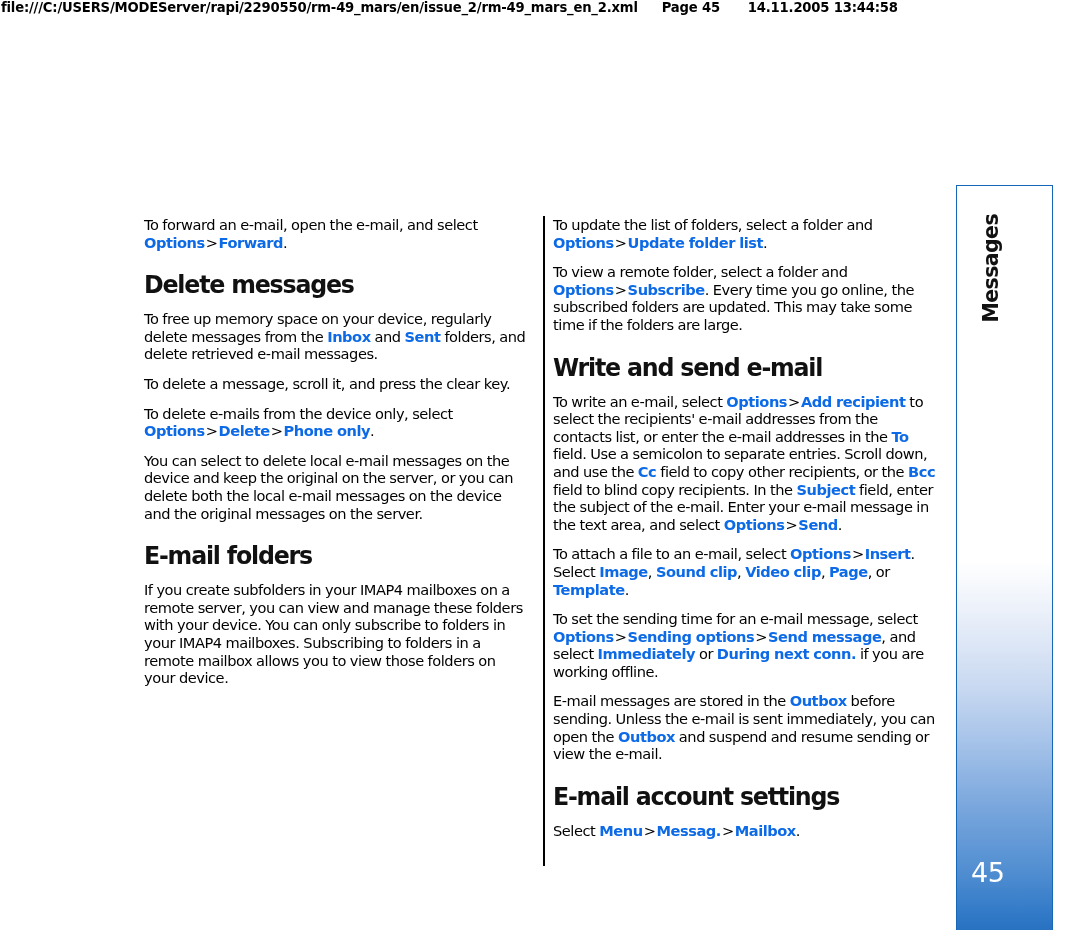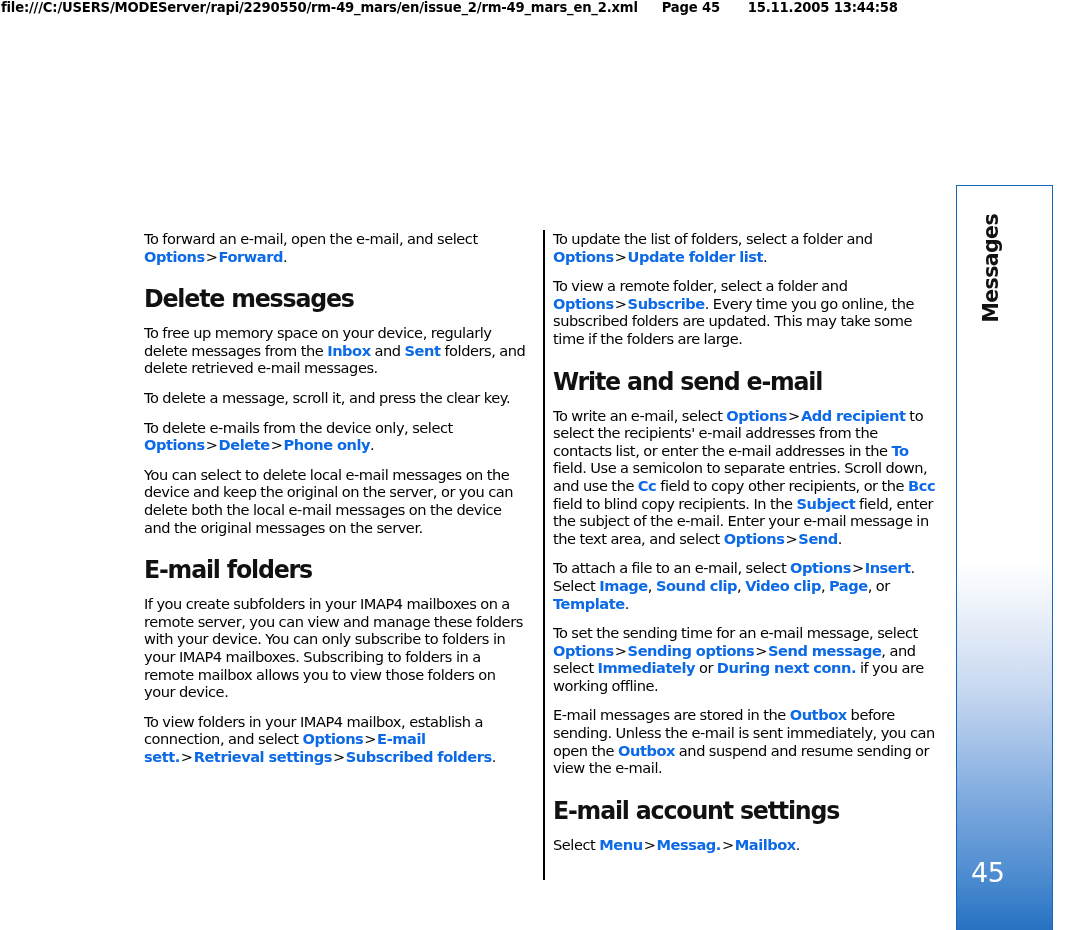--- a/index.html
+++ b/index.html
@@ -25,21 +25,21 @@
     color: #000;
     letter-spacing: -0.2px;
   }
   #print-header .url { margin-left: 1px; }
   #print-header .pageno { margin-left: 24px; }
   #print-header .stamp { margin-left: 28px; }
 
   
   #page-body {
     position: absolute;
-    top: 185px; left: 0;
+    top: 171px; left: 0;
     width: 870px; height: 745px;
   }
 
   .column {
     position: absolute;
     top: 45px;
     width: 386px;
     color: #000;
   }
   #col-left  { left: 144px; }
@@ -119,37 +119,36 @@
     letter-spacing: -0.5px;
     margin-top: 7px;
   }
 </style>
 </head>
 <body>
 
 <div id="print-header">
   <span class="url">file:///C:/USERS/MODEServer/rapi/2290550/rm-49_mars/en/issue_2/rm-49_mars_en_2.xml</span>
   <span class="pageno">Page 45</span>
-  <span class="stamp">15.11.2005 13:44:58</span>
+  <span class="stamp">14.11.2005 13:44:58</span>
 </div>
 
 <div id="page-body">
 
   <div id="col-divider"></div>
 
   <div class="column" id="col-left">
       <p class="para">To forward an e-mail, open the e-mail, and select <span class="ui">Options</span><span class="gt">&gt;</span><span class="ui">Forward</span>.</p>
       <h2 class="heading">Delete messages</h2>
       <p class="para">To free up memory space on your device, regularly delete messages from the <span class="ui">Inbox</span> and <span class="ui">Sent</span> folders, and delete retrieved e-mail messages.</p>
       <p class="para">To delete a message, scroll it, and press the clear key.</p>
       <p class="para">To delete e-mails from the device only, select <span class="ui">Options</span><span class="gt">&gt;</span><span class="ui">Delete</span><span class="gt">&gt;</span><span class="ui">Phone only</span>.</p>
       <p class="para">You can select to delete local e-mail messages on the device and keep the original on the server, or you can delete both the local e-mail messages on the device and the original messages on the server.</p>
       <h2 class="heading">E-mail folders</h2>
       <p class="para">If you create subfolders in your IMAP4 mailboxes on a remote server, you can view and manage these folders with your device. You can only subscribe to folders in your IMAP4 mailboxes. Subscribing to folders in a remote mailbox allows you to view those folders on your device.</p>
-      <p class="para">To view folders in your IMAP4 mailbox, establish a connection, and select <span class="ui">Options</span><span class="gt">&gt;</span><span class="ui">E-mail sett.</span><span class="gt">&gt;</span><span class="ui">Retrieval settings</span><span class="gt">&gt;</span><span class="ui">Subscribed folders</span>.</p>
     </div>
 
   <div class="column" id="col-right">
       <p class="para">To update the list of folders, select a folder and <span class="ui">Options</span><span class="gt">&gt;</span><span class="ui">Update folder list</span>.</p>
       <p class="para">To view a remote folder, select a folder and <span class="ui">Options</span><span class="gt">&gt;</span><span class="ui">Subscribe</span>. Every time you go online, the subscribed folders are updated. This may take some time if the folders are large.</p>
       <h2 class="heading">Write and send e-mail</h2>
       <p class="para">To write an e-mail, select <span class="ui">Options</span><span class="gt">&gt;</span><span class="ui">Add recipient</span> to select the recipients' e-mail addresses from the contacts list, or enter the e-mail addresses in the <span class="ui">To</span> field. Use a semicolon to separate entries. Scroll down, and use the <span class="ui">Cc</span> field to copy other recipients, or the <span class="ui">Bcc</span> field to blind copy recipients. In the <span class="ui">Subject</span> field, enter the subject of the e-mail. Enter your e-mail message in the text area, and select <span class="ui">Options</span><span class="gt">&gt;</span><span class="ui">Send</span>.</p>
       <p class="para">To attach a file to an e-mail, select <span class="ui">Options</span><span class="gt">&gt;</span><span class="ui">Insert</span>. Select <span class="ui">Image</span>, <span class="ui">Sound clip</span>, <span class="ui">Video clip</span>, <span class="ui">Page</span>, or <span class="ui">Template</span>.</p>
       <p class="para">To set the sending time for an e-mail message, select <span class="ui">Options</span><span class="gt">&gt;</span><span class="ui">Sending options</span><span class="gt">&gt;</span><span class="ui">Send message</span>, and select <span class="ui">Immediately</span> or <span class="ui">During next conn.</span> if you are working offline.</p>
       <p class="para">E-mail messages are stored in the <span class="ui">Outbox</span> before sending. Unless the e-mail is sent immediately, you can open the <span class="ui">Outbox</span> and suspend and resume sending or view the e-mail.</p>

